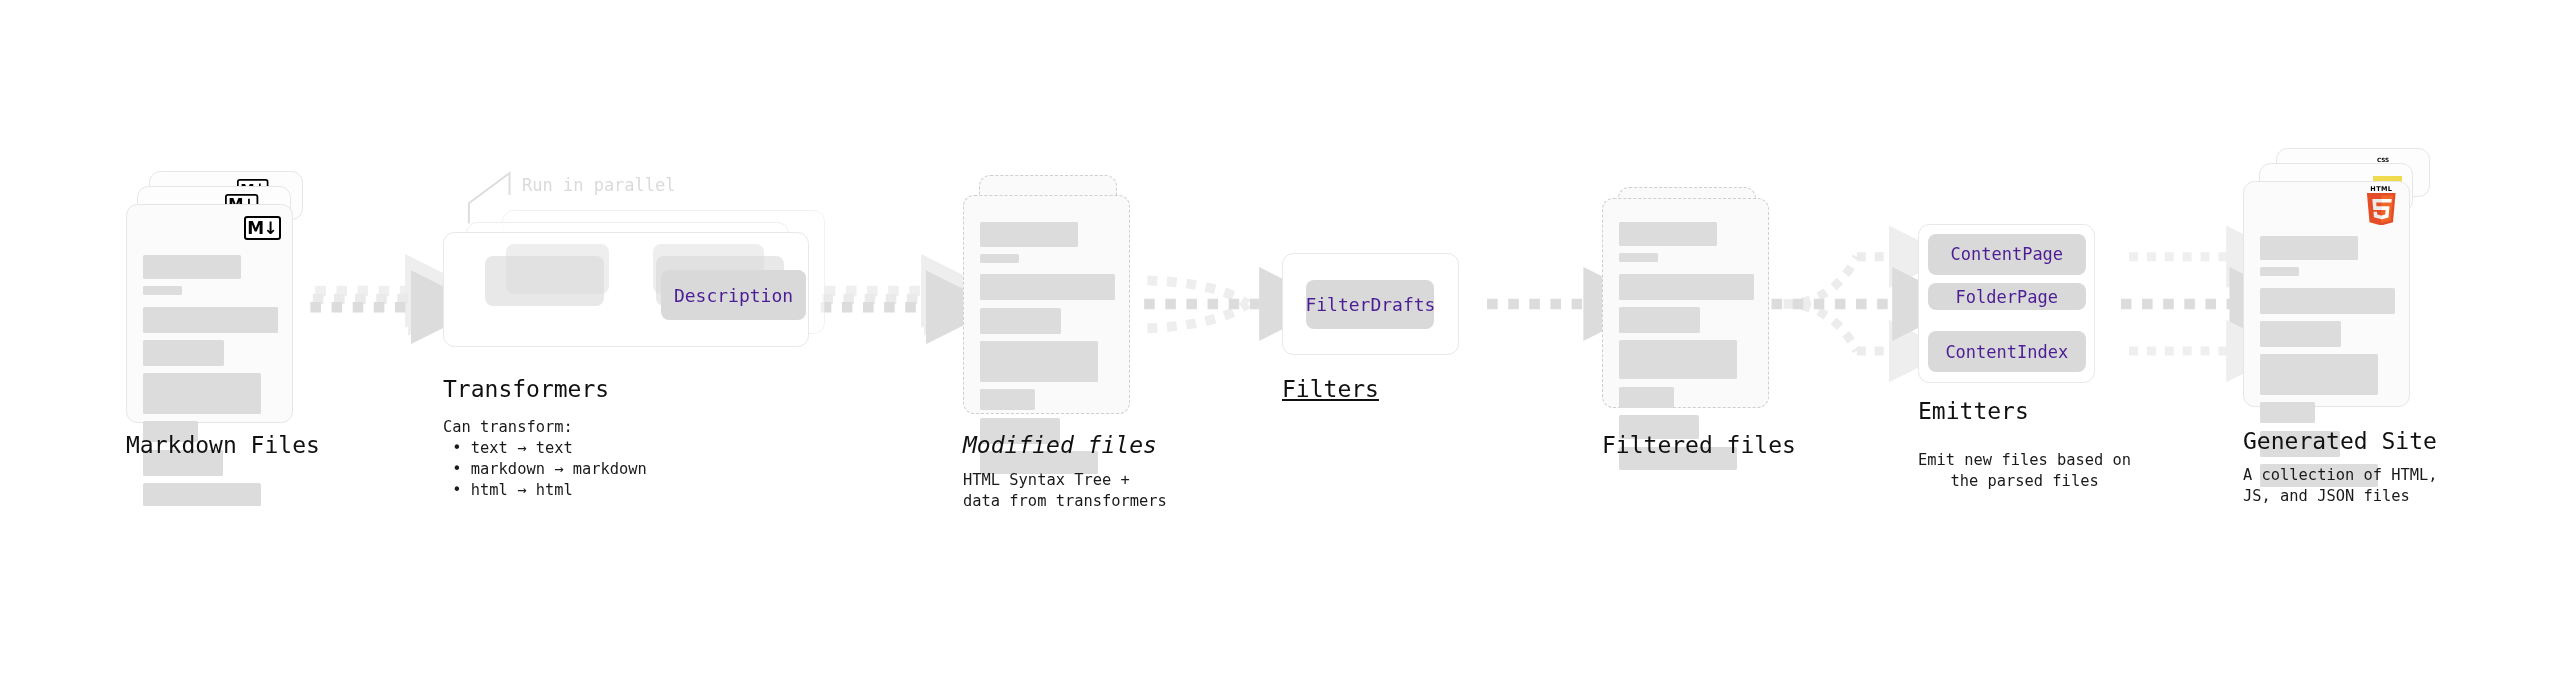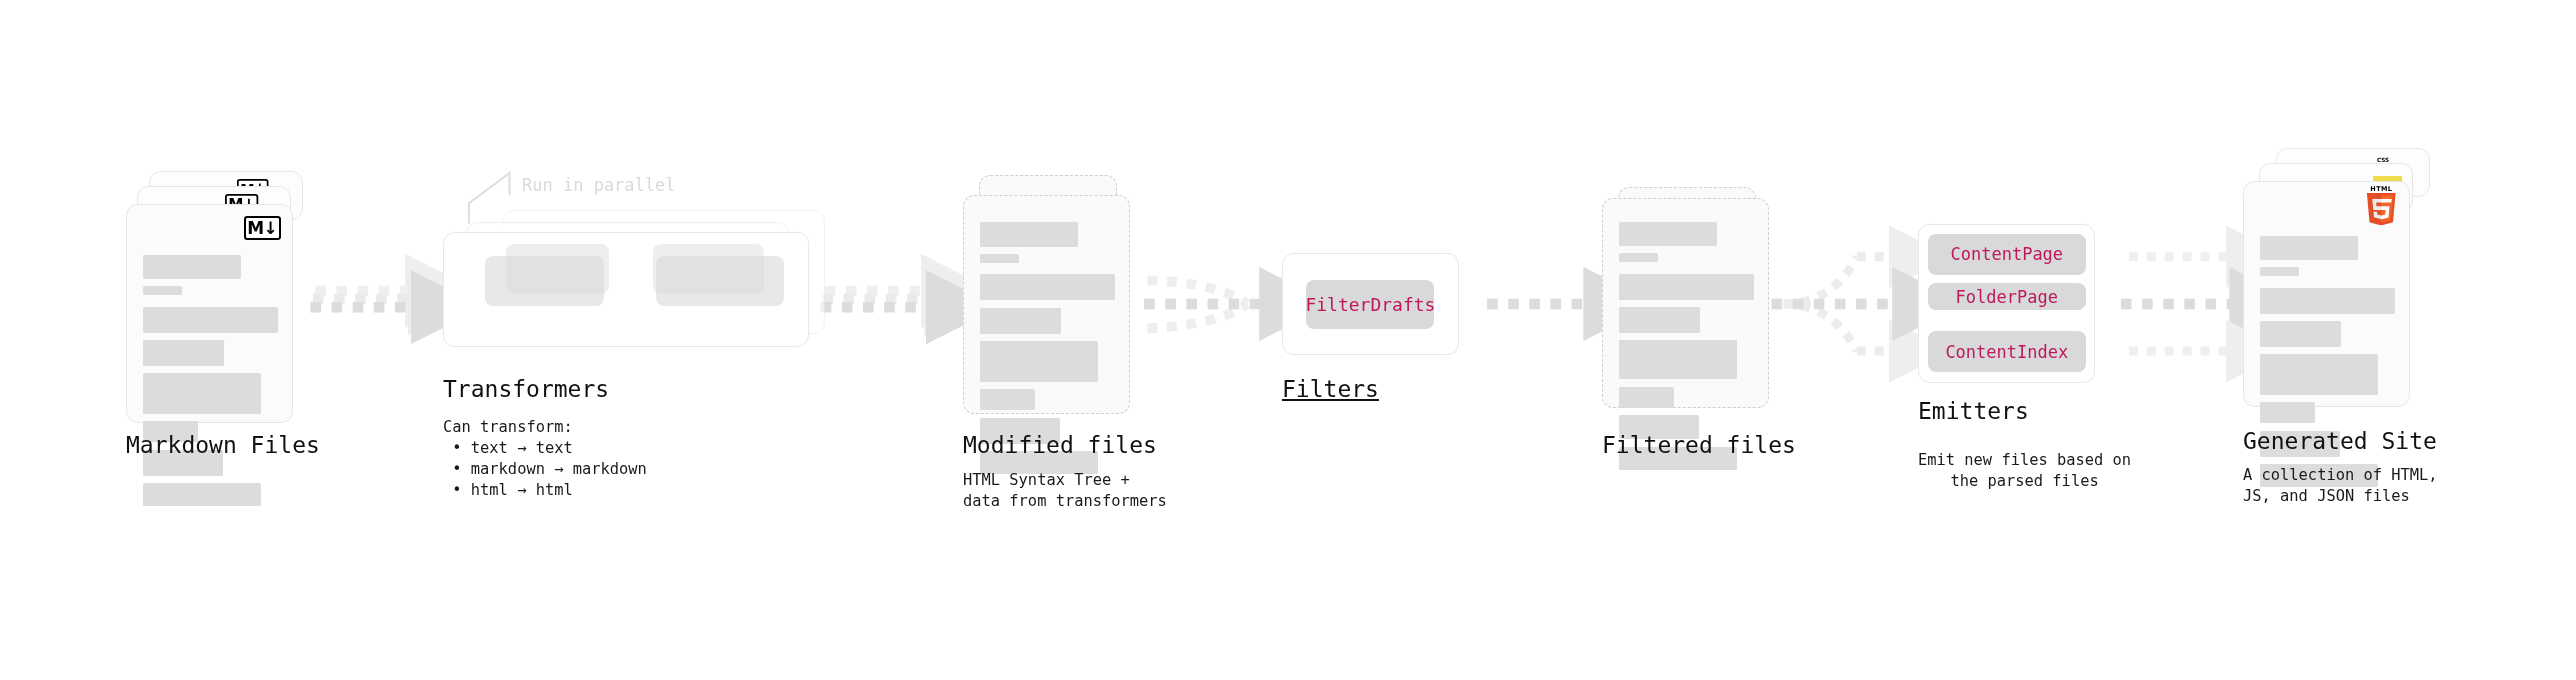--- a/index.html
+++ b/index.html
@@ -117,21 +117,21 @@
     box-sizing: border-box;
   }
   .pill {
     position: absolute;
     background: #d9d9d9;
     border-radius: 8.1px;
     display: flex;
     align-items: center;
     justify-content: center;
     font-size: 18px;
-    color: #be185d;
+    color: #4c1d95;
     box-sizing: border-box;
     white-space: nowrap;
   }
 
   
   .title {
     position: absolute;
     font-size: 23px;
     color: #111;
     white-space: nowrap;
@@ -253,20 +253,21 @@
 
     <div class="group" style="left:59px; top:29px; width:323px; height:124px; opacity:0.55;"></div>
     <div class="group" style="left:23px; top:41px; width:323px; height:124px; opacity:0.75;"></div>
     <div class="group" style="left:0px; top:51px; width:366px; height:115px;"></div>
 
     <div class="pill" style="left:63px; top:63px; width:103px; height:50px; opacity:0.45;"></div>
     <div class="pill" style="left:210px; top:63px; width:111px; height:50px; opacity:0.45;"></div>
     <div class="pill" style="left:42px; top:75px; width:119px; height:50px; opacity:0.6;"></div>
     <div class="pill" style="left:213px; top:75px; width:128px; height:50px; opacity:0.6;"></div>
 
+    <div class="pill" style="left:218px; top:89px; width:145px; height:50px;">Description</div>
   </div>
   <div class="title" style="left:443px; top:376px;">Transformers</div>
   <div class="subtitle" style="left:443px; top:417px;">Can transform:
  • text → text
  • markdown → markdown
  • html → html</div>
 
   <div class="cardstack node" style="left:963px; top:175px; width:187px; height:244px;">
     <div class="card dashed" style="left:16.3px; top:0px; width:138px; height:49px;"></div>
     <div class="card dashed" style="left:0px; top:20.3px; width:167px; height:219px;">
@@ -275,21 +276,21 @@
         <div class="bar" style="width:39px;height:9px;margin-bottom:11.4px;"></div>
         <div class="bar" style="width:135px;height:26px;"></div>
         <div class="bar" style="width:81px;height:26px;"></div>
         <div class="bar" style="width:118px;height:41px;"></div>
         <div class="bar" style="width:55px;height:21px;"></div>
         <div class="bar" style="width:80px;height:26px;"></div>
         <div class="bar" style="width:118px;height:23px;"></div>
       </div>
     </div>
   </div>
-  <div class="title" style="left:963px; top:432px;">Modified files</div>
+  <div class="title" style="left:963px; top:432px;font-style:italic;">Modified files</div>
   <div class="subtitle" style="left:963px; top:470px;">HTML Syntax Tree +
 data from transformers</div>
 
   <div class="node" style="left:1282px; top:253px; width:177px; height:102px;">
     <div class="group" style="left:0; top:0; width:177px; height:102px;"></div>
     <div class="pill" style="left:24.4px; top:27px; width:128px; height:49px;">FilterDrafts</div>
   </div>
   <div class="title" style="left:1282px; top:376px;text-decoration:underline;">Filters</div>
 
   <div class="cardstack node" style="left:1602px; top:187px; width:187px; height:244px;">

